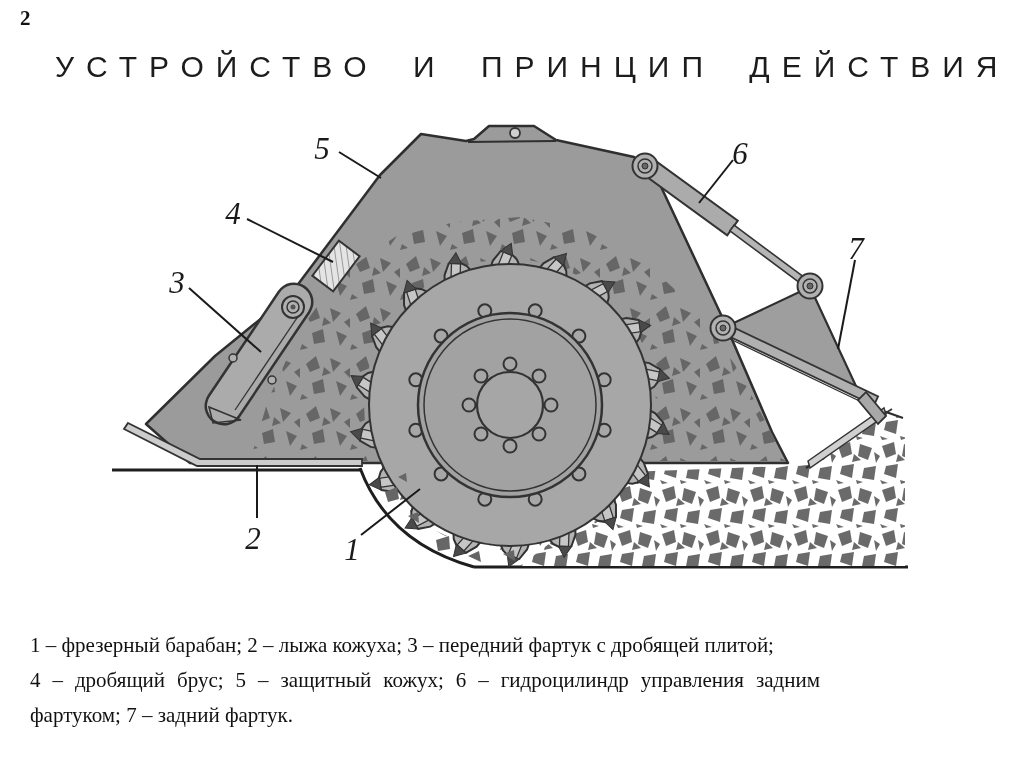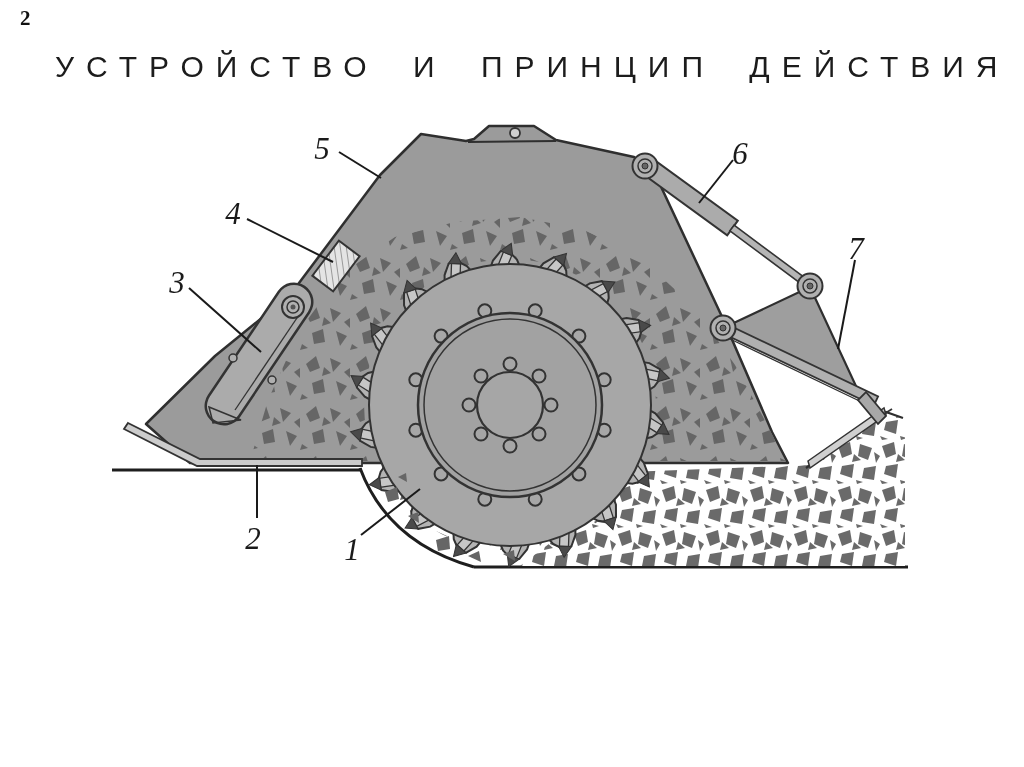--- a/index.html
+++ b/index.html
@@ -208,14 +208,19 @@
       <text class="callout-text" x="322" y="159">5</text>
       <text class="callout-text" x="233" y="224">4</text>
       <text class="callout-text" x="177" y="293">3</text>
       <text class="callout-text" x="253" y="549">2</text>
       <text class="callout-text" x="352" y="560">1</text>
       <text class="callout-text" x="740" y="164">6</text>
       <text class="callout-text" x="856" y="259">7</text>
     </g>
   </svg>
 
+  <div class="caption">
+    <div class="l1">1 – фрезерный барабан; 2 –  лыжа кожуха; 3 – передний фартук с дробящей плитой;</div>
+    <div class="l2">4 – дробящий брус; 5 –   защитный кожух; 6 – гидроцилиндр управления задним</div>
+    <div class="l3">фартуком; 7 –  задний фартук.</div>
+  </div>
 
 </div>
 
 </body></html>

